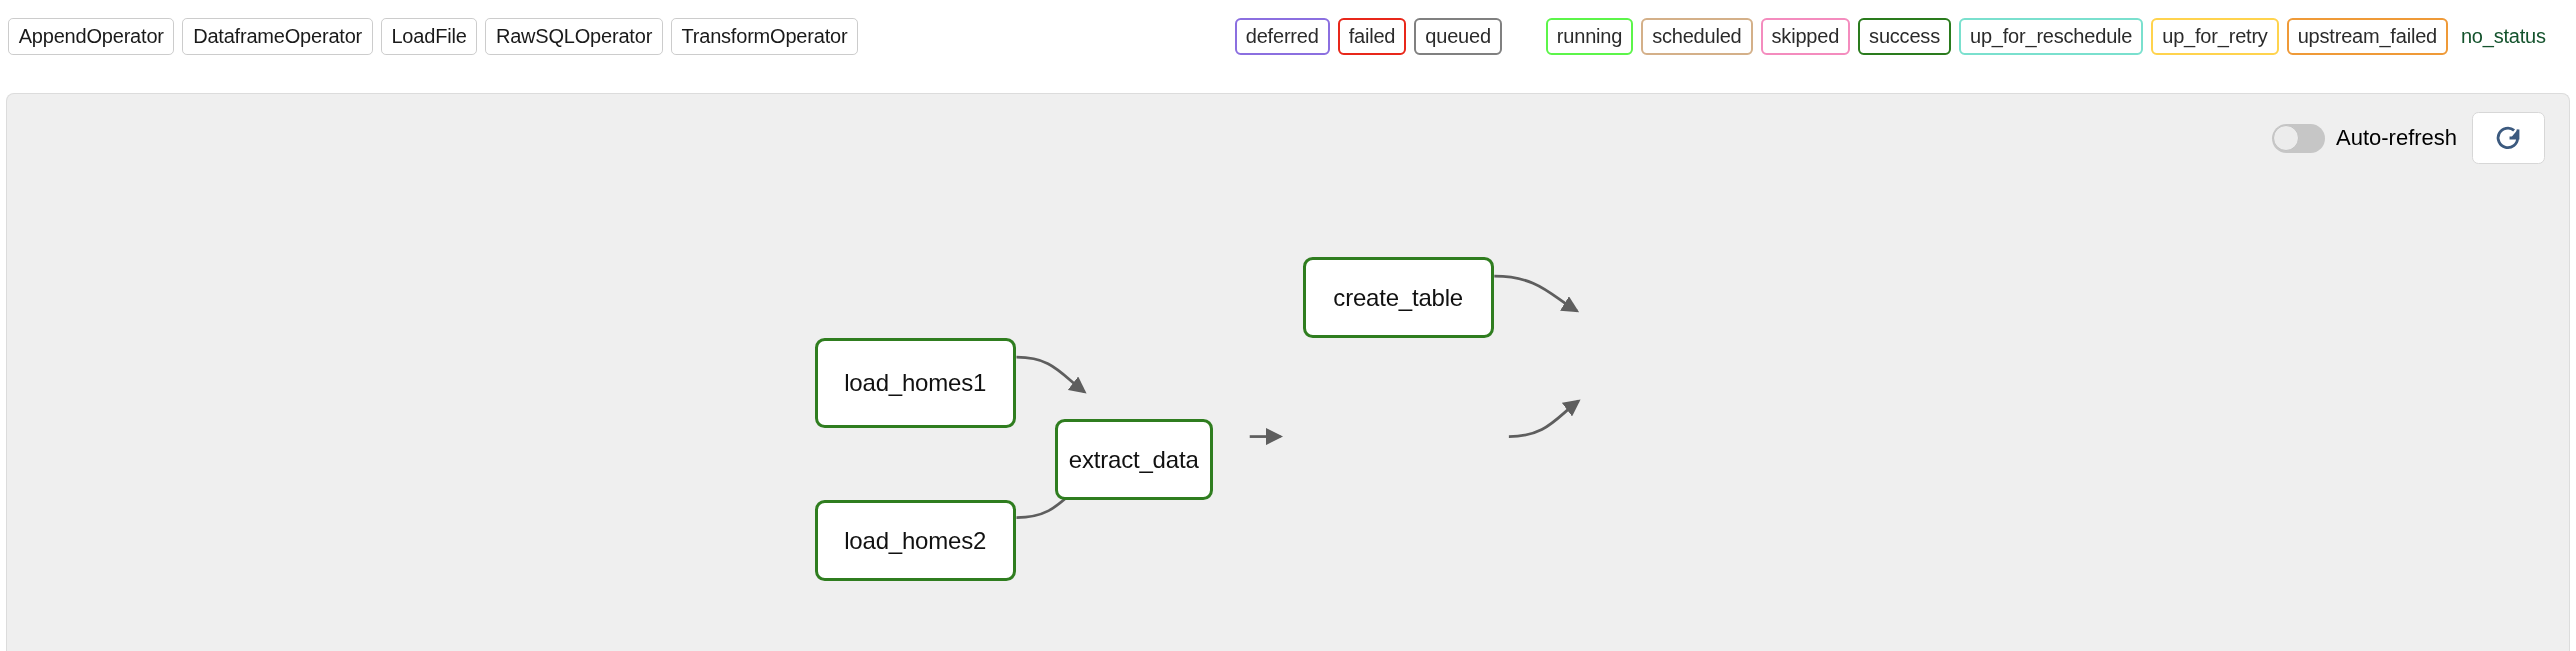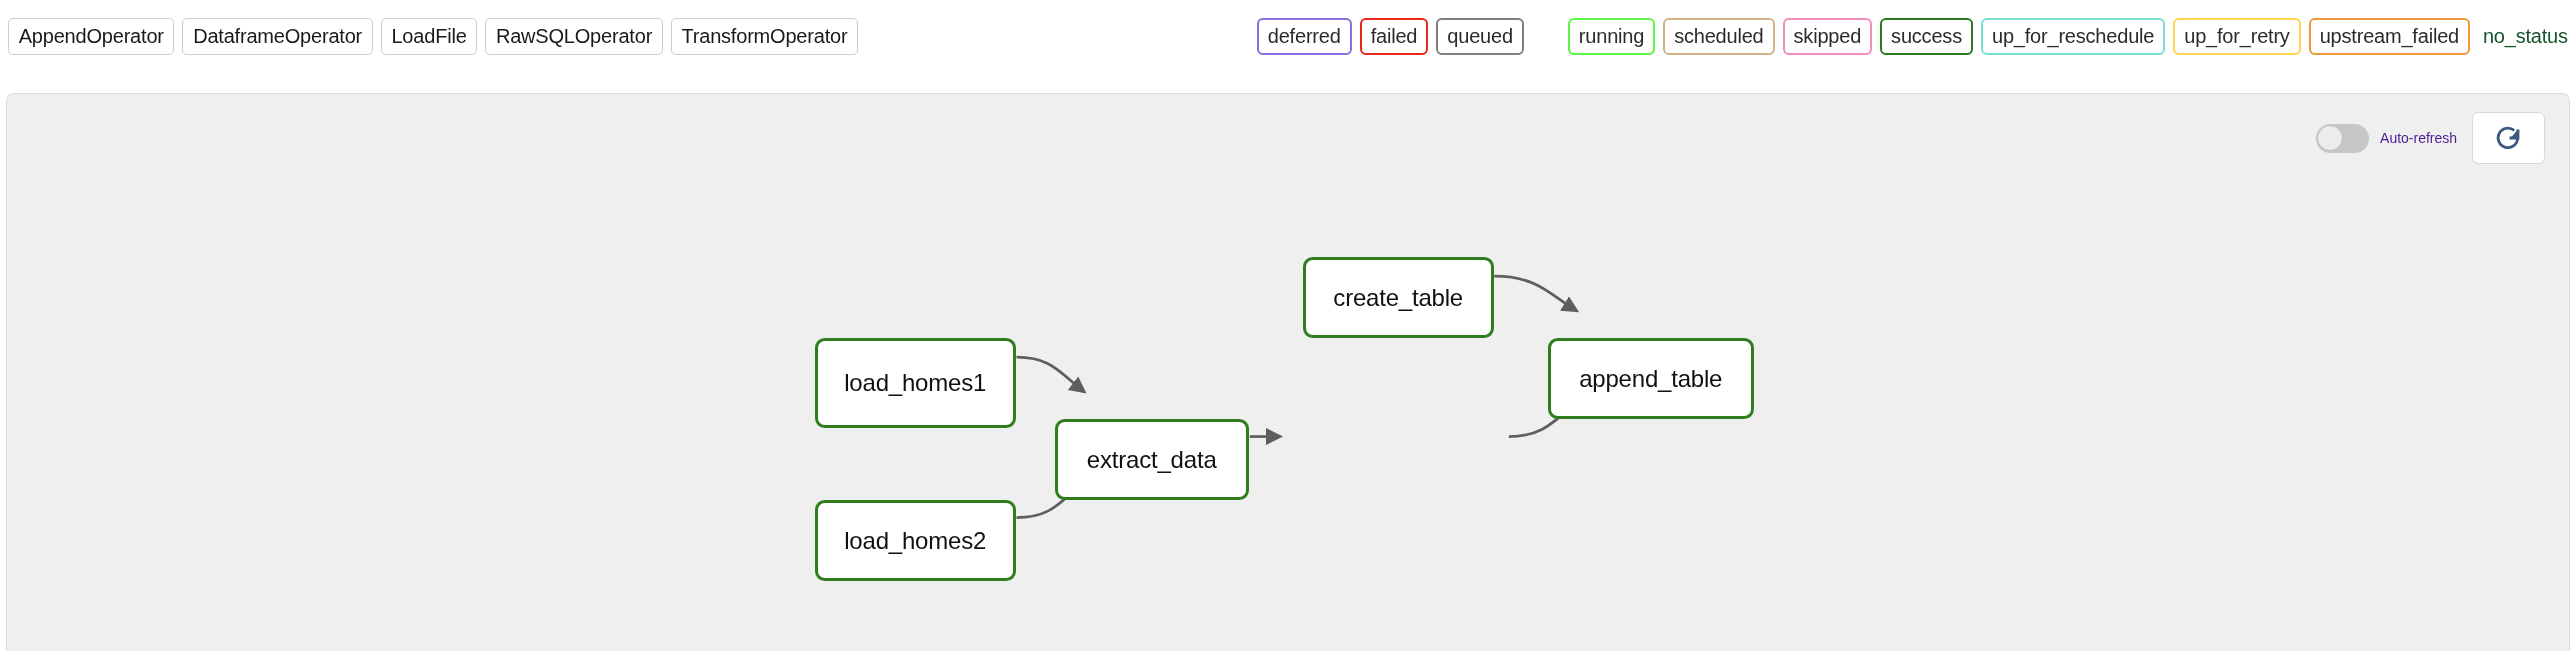--- a/index.html
+++ b/index.html
@@ -39,21 +39,21 @@
     color: #1a1a1a;
     font-size: 20px;
     line-height: 1;
     padding: 6.5px 9.7px 8px 9.7px;
     white-space: nowrap;
     letter-spacing: -0.2px;
   }
 
   .legend-statuses {
     position: absolute;
-    right: 5px;
+    right: 27px;
     top: 18px;
     display: flex;
     align-items: center;
     gap: 8px;
   }
   .st-badge {
     border: 2.4px solid #888888;
     border-radius: 5.7px;
     background: #ffffff;
     color: #2b2b2b;
@@ -110,22 +110,22 @@
   .toggle .knob {
     position: absolute;
     left: 1.6px; top: 1.6px;
     width: 26px; height: 26px;
     border-radius: 50%;
     background: #ececec;
     border: 0.8px solid #c0c0c0;
     box-sizing: border-box;
   }
   .toggle-label {
-    font-size: 14px;
-    color: #4c1d95;
+    font-size: 22px;
+    color: #000000;
     white-space: nowrap;
   }
   .refresh-btn {
     width: 73px;
     height: 52px;
     background: #ffffff;
     border: 0.8px solid #d7d7d7;
     border-radius: 6.5px;
     display: flex;
     align-items: center;
@@ -219,19 +219,18 @@
       </defs>
       <path fill="none" stroke="#5e5e5e" stroke-width="3.4" marker-end="url(#arrow)" d="M 1246 325 C 1290 325 1300 345 1330 368"></path>
       <path fill="none" stroke="#5e5e5e" stroke-width="3.4" marker-end="url(#arrow)" d="M 1246 523 C 1290 523 1300 503 1330 479"></path>
       <path fill="none" stroke="#5e5e5e" stroke-width="3.4" marker-end="url(#arrow)" d="M 1534 423 L 1572 423"></path>
       <path fill="none" stroke="#5e5e5e" stroke-width="3.4" marker-end="url(#arrow)" d="M 1836 225 C 1890 225 1905 248 1938 268"></path>
       <path fill="none" stroke="#5e5e5e" stroke-width="3.4" marker-end="url(#arrow)" d="M 1854 423 C 1900 423 1912 400 1940 379"></path>
     </svg>
 
     <div class="node" style="left: 808px; top: 221px; width: 201px; height: 90px; border-color: rgb(47, 125, 31);">load_homes1</div>
     <div class="node" style="left: 808px; top: 383px; width: 201px; height: 81px; border-color: rgb(47, 125, 31);">load_homes2</div>
-    <div class="node" style="left: 1048px; top: 302px; width: 194px; height: 81px; border-color: rgb(47, 125, 31);">extract_data</div>
+    <div class="node" style="left: 1048px; top: 302px; width: 158px; height: 81px; border-color: rgb(47, 125, 31);">extract_data</div>
     <div class="node" style="left: 1296px; top: 140px; width: 191px; height: 81px; border-color: rgb(47, 125, 31);">create_table</div>
-    <div class="node" style="left: 1541px; top: 221px; width: 206px; height: 81px; border-color: rgb(47, 125, 31);">append_table</div>
 
   </div>
 </div>
 
 
 </body></html>

